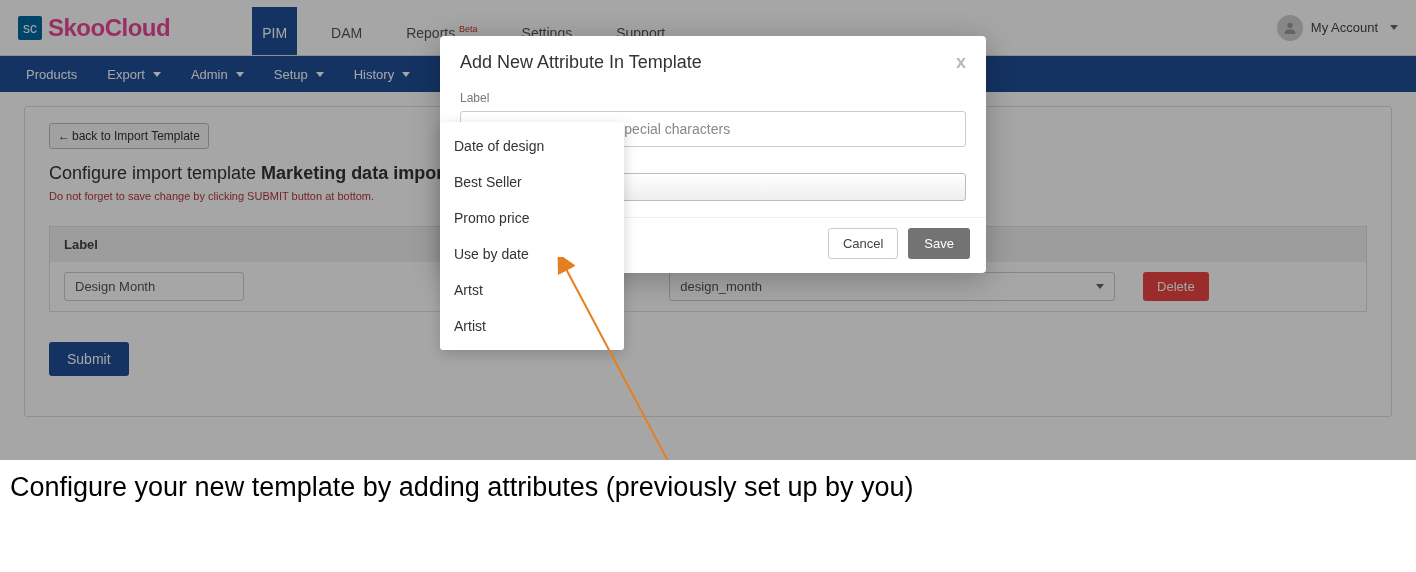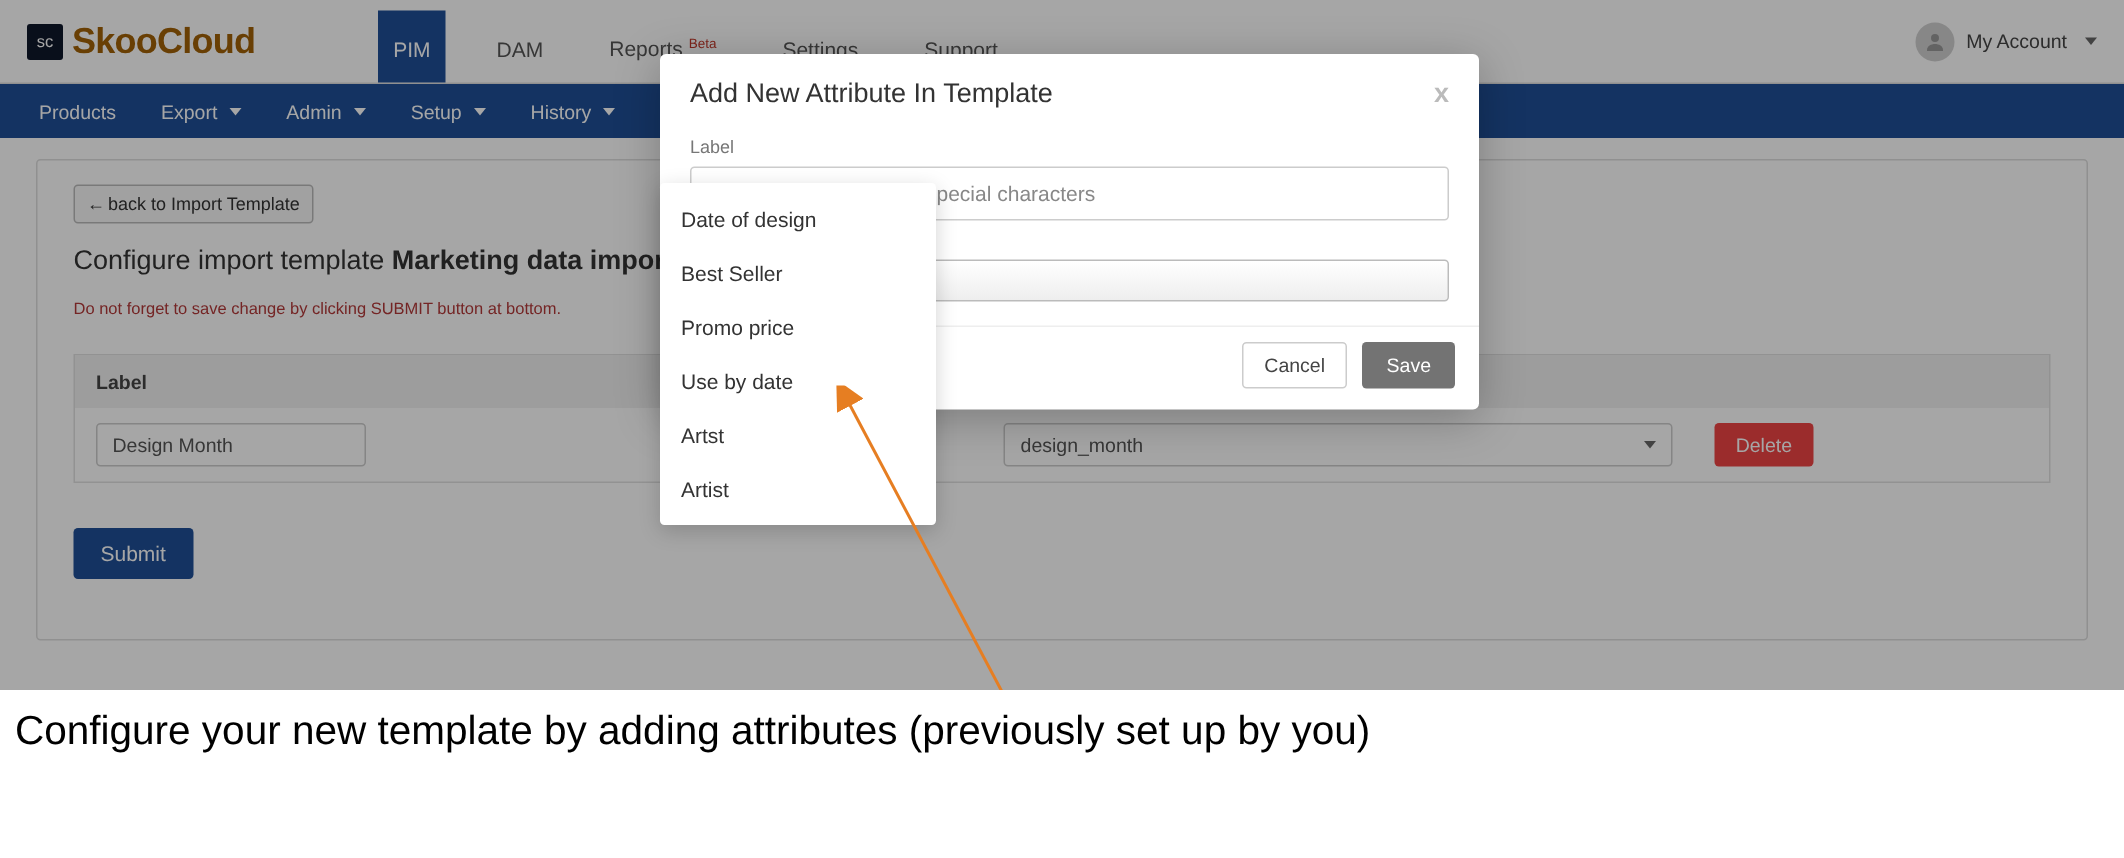--- a/index.html
+++ b/index.html
@@ -3,22 +3,22 @@
 <meta charset="utf-8">
 <style>
   * { box-sizing: border-box; margin: 0; padding: 0; }
   body { font-family: -apple-system, BlinkMacSystemFont, "Segoe UI", Helvetica, Arial, sans-serif; background: #fff; width: 1416px; }
   .screenshot-wrap { position: relative; width: 1416px; height: 460px; overflow: hidden; }
   .dim-overlay { position: absolute; inset: 0; background: rgba(0,0,0,0.35); pointer-events: none; z-index: 5; }
 
   
   .topbar { display: flex; align-items: center; padding: 0 18px; height: 56px; background: #fff; border-bottom: 1px solid #ddd; position: relative; }
   .logo-wrap { display: flex; align-items: center; gap: 6px; }
-  .logo-badge { width: 24px; height: 24px; background: #0f172a; color: #fff; font-size: 11px; display:flex; align-items:center; justify-content:center; border-radius: 2px; }
-  .logo-text { font-size: 24px; font-weight: 700; color: #a16207; letter-spacing: -0.5px; }
+  .logo-badge { width: 24px; height: 24px; background: #0369a1; color: #fff; font-size: 14px; display:flex; align-items:center; justify-content:center; border-radius: 2px; }
+  .logo-text { font-size: 24px; font-weight: 700; color: #ec4899; letter-spacing: -0.5px; }
   .topnav { margin-left: 82px; display: flex; gap: 24px; align-items: flex-end; height: 100%; }
   .topnav-item { padding: 18px 10px 14px; font-size: 14px; color: #555; cursor: pointer; position: relative; }
   .topnav-item.active { background: #1f4f97; color: #fff; font-weight: 500; }
   .beta { font-size: 9px; color: #c0392b; vertical-align: super; }
   .account { margin-left: auto; display: flex; align-items: center; gap: 8px; font-size: 13px; color: #444; }
   .avatar { width: 26px; height: 26px; border-radius: 50%; background: #d0d0d0; display:flex; align-items:center; justify-content:center; color:#888; }
   .caret { display:inline-block; width:0; height:0; border-left:4px solid transparent; border-right:4px solid transparent; border-top:5px solid #666; margin-left:4px; }
 
   
   .subnav { background: #1f4f97; display:flex; gap: 18px; padding: 0 20px; height: 36px; align-items:center; }
@@ -28,21 +28,21 @@
   
   .page { padding: 14px; }
   .panel { background: #fff; border: 1px solid #ddd; border-radius: 3px; padding: 0 0 24px; margin: 0 10px; position: relative; }
   .panel-header { font-size: 13px; color: #666; padding: 10px 16px; border-bottom: 1px solid #eee; display:flex; align-items:center; }
   .btn-add-attr { margin-left:auto; background:#1f4f97; color:#fff; border:none; padding:6px 10px; font-size:12px; border-radius:3px; display:flex; align-items:center; gap:4px; cursor:pointer;}
   .plus { font-size:14px; line-height:1;}
   .panel-body { padding: 16px 24px; }
   .btn-back { border:1px solid #bbb; background:#f7f7f7; padding:5px 8px; font-size:12px; border-radius:3px; cursor:pointer; display:inline-flex; align-items:center; gap:2px; color:#333; }
   .title-line { font-size: 18px; color:#333; margin-top:14px; }
   .title-line b { font-weight:700; }
-  .warning { color:#b33939; font-size:11px; margin-top:16px; }
+  .warning { color:#b33939; font-size:11px; margin-top:6px; }
 
   .table-wrap { margin-top: 24px; border:1px solid #e1e1e1; }
   .thead { display:flex; background:#f2f2f2; }
   .thead > div { padding:10px 14px; font-size:13px; font-weight:600; color:#444; }
   .col-label { width: 46%; }
   .col-field { width: 36%; }
   .col-act { flex: 1; }
   .trow { display:flex; align-items:center; }
   .trow > div { padding:10px 14px; }
   .input-cell { border:1px solid #ccc; border-radius:3px; padding:6px 10px; font-size:13px; color:#555; background:#fff; width:180px;}

